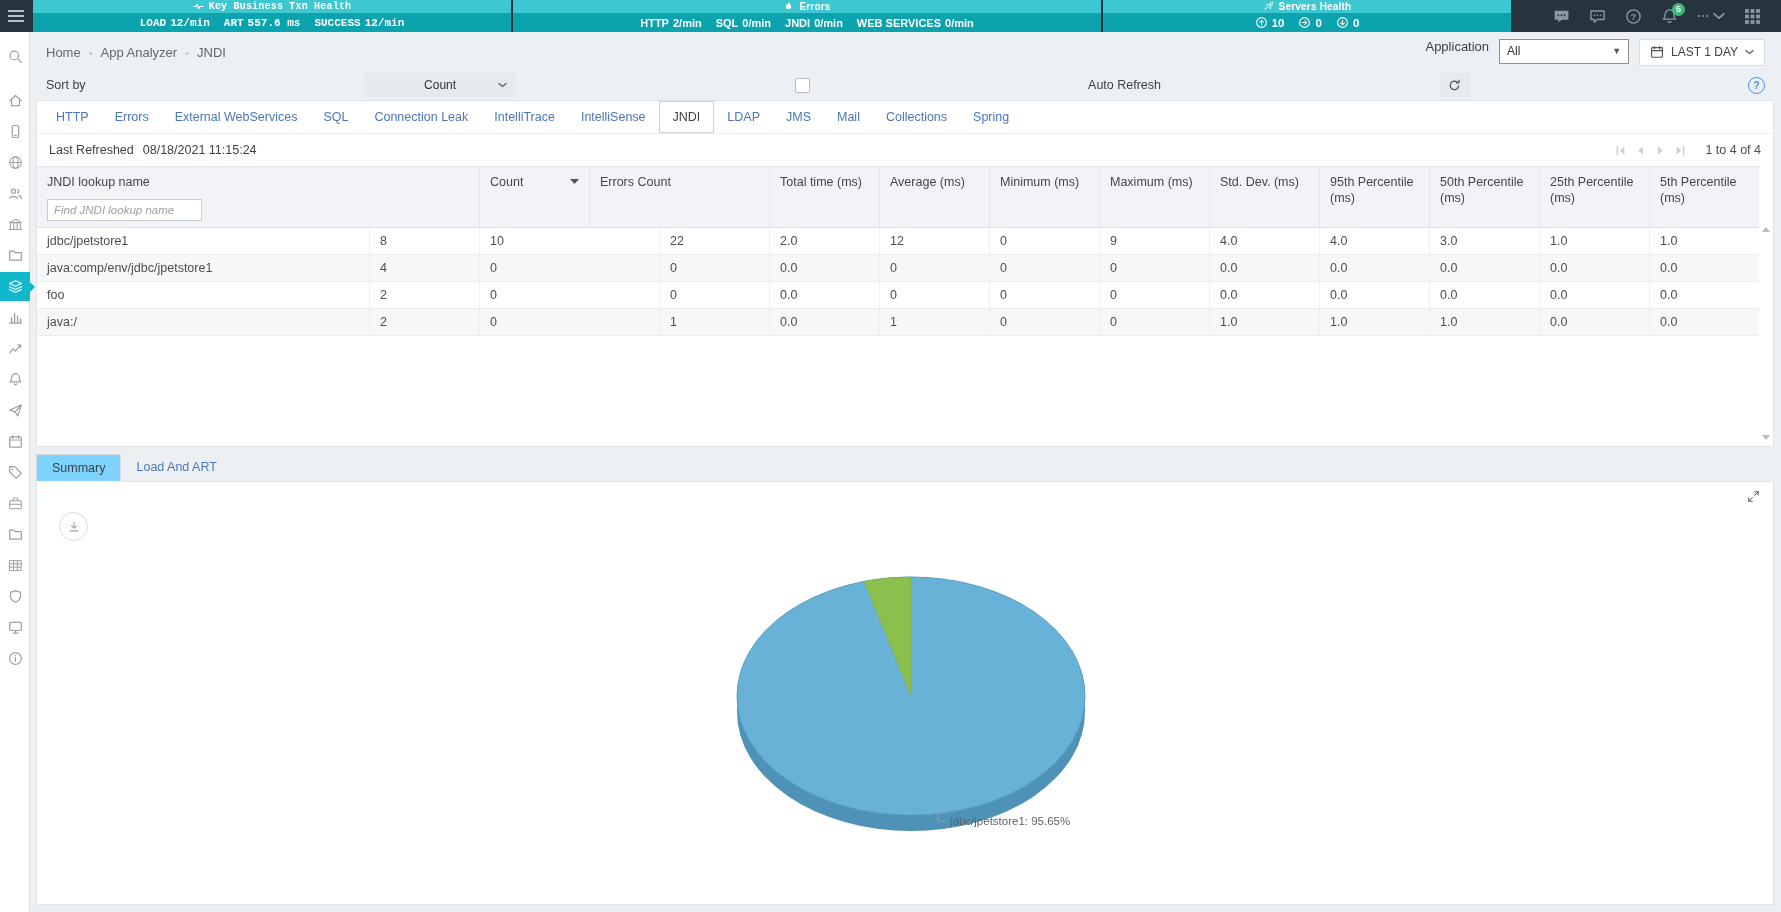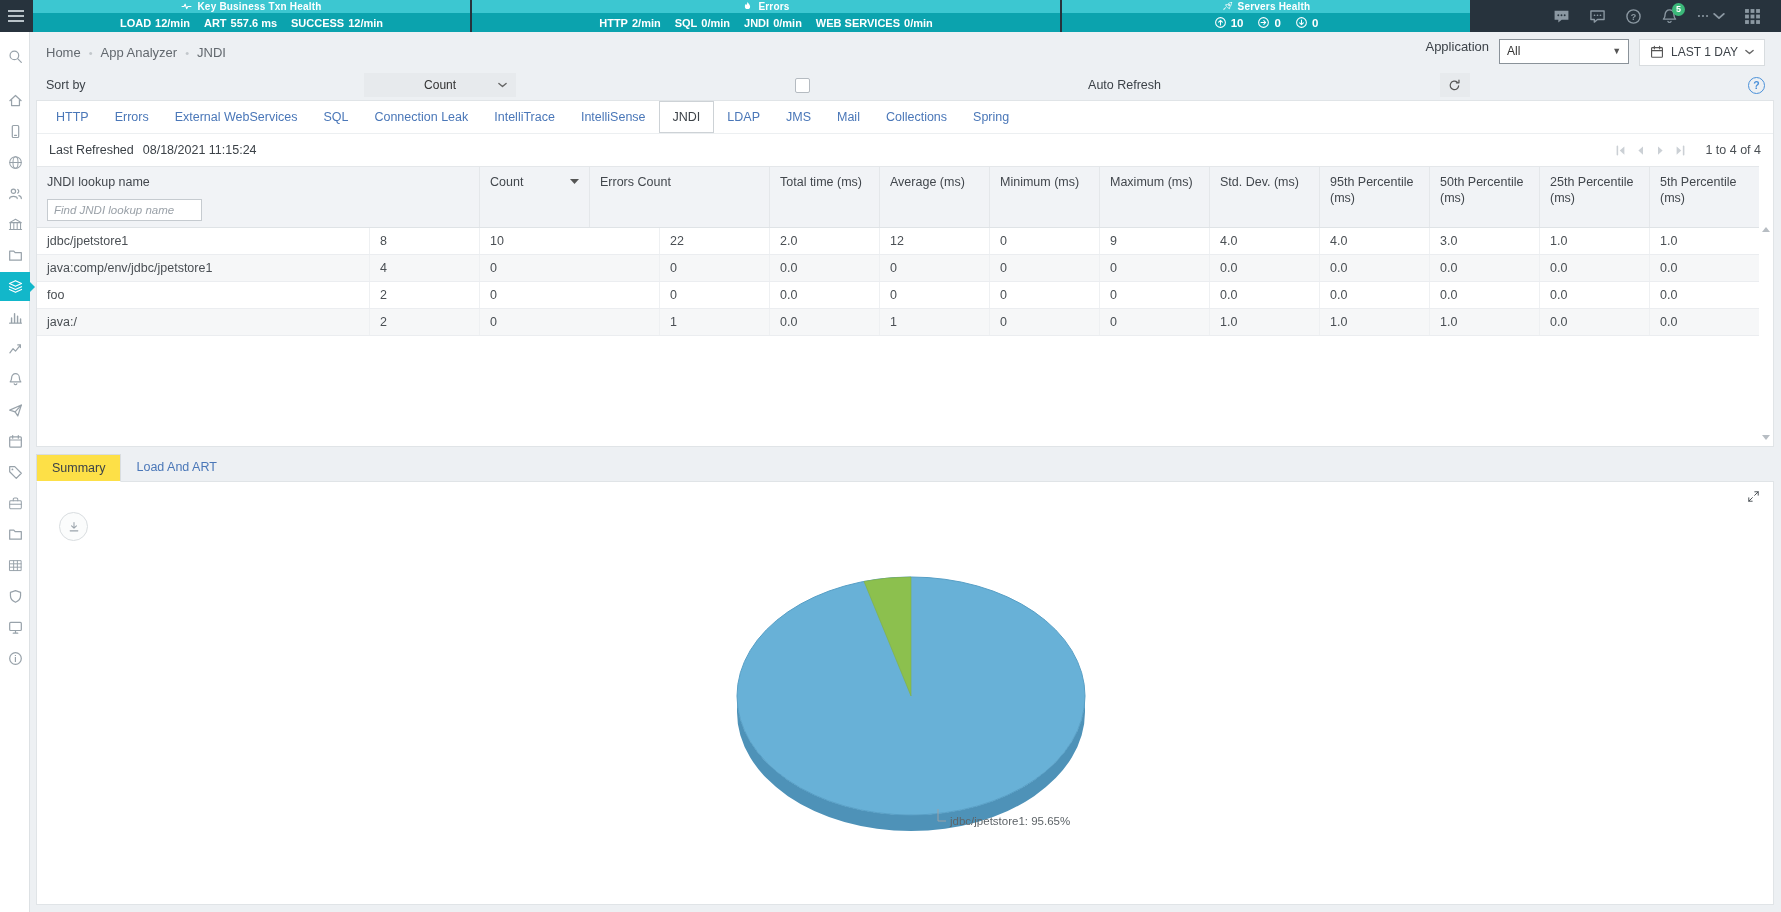--- a/index.html
+++ b/index.html
@@ -87,40 +87,40 @@
   .c0{flex:1;min-width:280px}.c1{width:110px}.c2{width:180px}
   .c3,.c4,.c5,.c6,.c7,.c8,.c9,.c10,.c11,.c12{width:110px}
   .vscroll{position:absolute;right:1px;top:123px;bottom:4px;width:12px}
   .vscroll .sbtn{position:absolute;left:0;width:12px;height:10px;display:flex;align-items:center;justify-content:center;color:#b7bdc3;cursor:pointer}
   .vscroll .sbtn svg{width:8px;height:5px}
   .vscroll .up{top:0}.vscroll .down{bottom:0}
 
   
   .btabs{position:absolute;left:6px;top:422px;display:flex;z-index:3}
   .btab{height:28px;line-height:27px;padding:0 15px;font-size:12.5px;cursor:pointer}
-  .btab.active{background:#fde047;border:1px solid #d9dde0;border-bottom:1px solid #fff;color:#3c4248}
+  .btab.active{background:#7dd3fc;border:1px solid #d9dde0;border-bottom:1px solid #fff;color:#3c4248}
   .btab.inactive{color:#4a77b8}
   .chart-panel{position:absolute;left:6px;right:7px;top:449px;bottom:7px;background:#fff;border:1px solid #e0e4e7}
   .dl-btn{position:absolute;left:22px;top:30px;width:29px;height:29px;border-radius:50%;border:1px solid #d9dde0;background:#fbfcfc;display:flex;align-items:center;justify-content:center;color:#9aa3ab;cursor:pointer}
   .dl-btn svg{width:14px;height:14px}
   .expand-btn{position:absolute;right:13px;top:8px;color:#4a5056;cursor:pointer}
   .expand-btn svg{width:13px;height:13px}
   .pie-svg{position:absolute;left:604px;top:49px}
 </style>
 </head>
 <body>
 
 <div class="topbar">
   <div class="hamburger">
       <i></i>
       <i></i>
       <i></i>
     </div>
   <div id="panels" style="display:flex;align-items:stretch">
-      <div class="panel" style="width: 437px;">
+      <div class="panel" style="width: 478px; font-family: Liberation Mono, monospace;">
         <div class="panel-top">
           <span data-icon="pulse">
             <svg viewBox="0 0 16 16" fill="none" stroke="currentColor" stroke-width="1.6" stroke-linecap="round" stroke-linejoin="round">
               <path d="M1.5 8h2.9L6 4.6l2.2 6.6L10 8h4.5"></path>
             </svg>
           </span>
           <span>Key Business Txn Health</span>
         </div>
         <div class="panel-bottom">
           <span class="metric">

